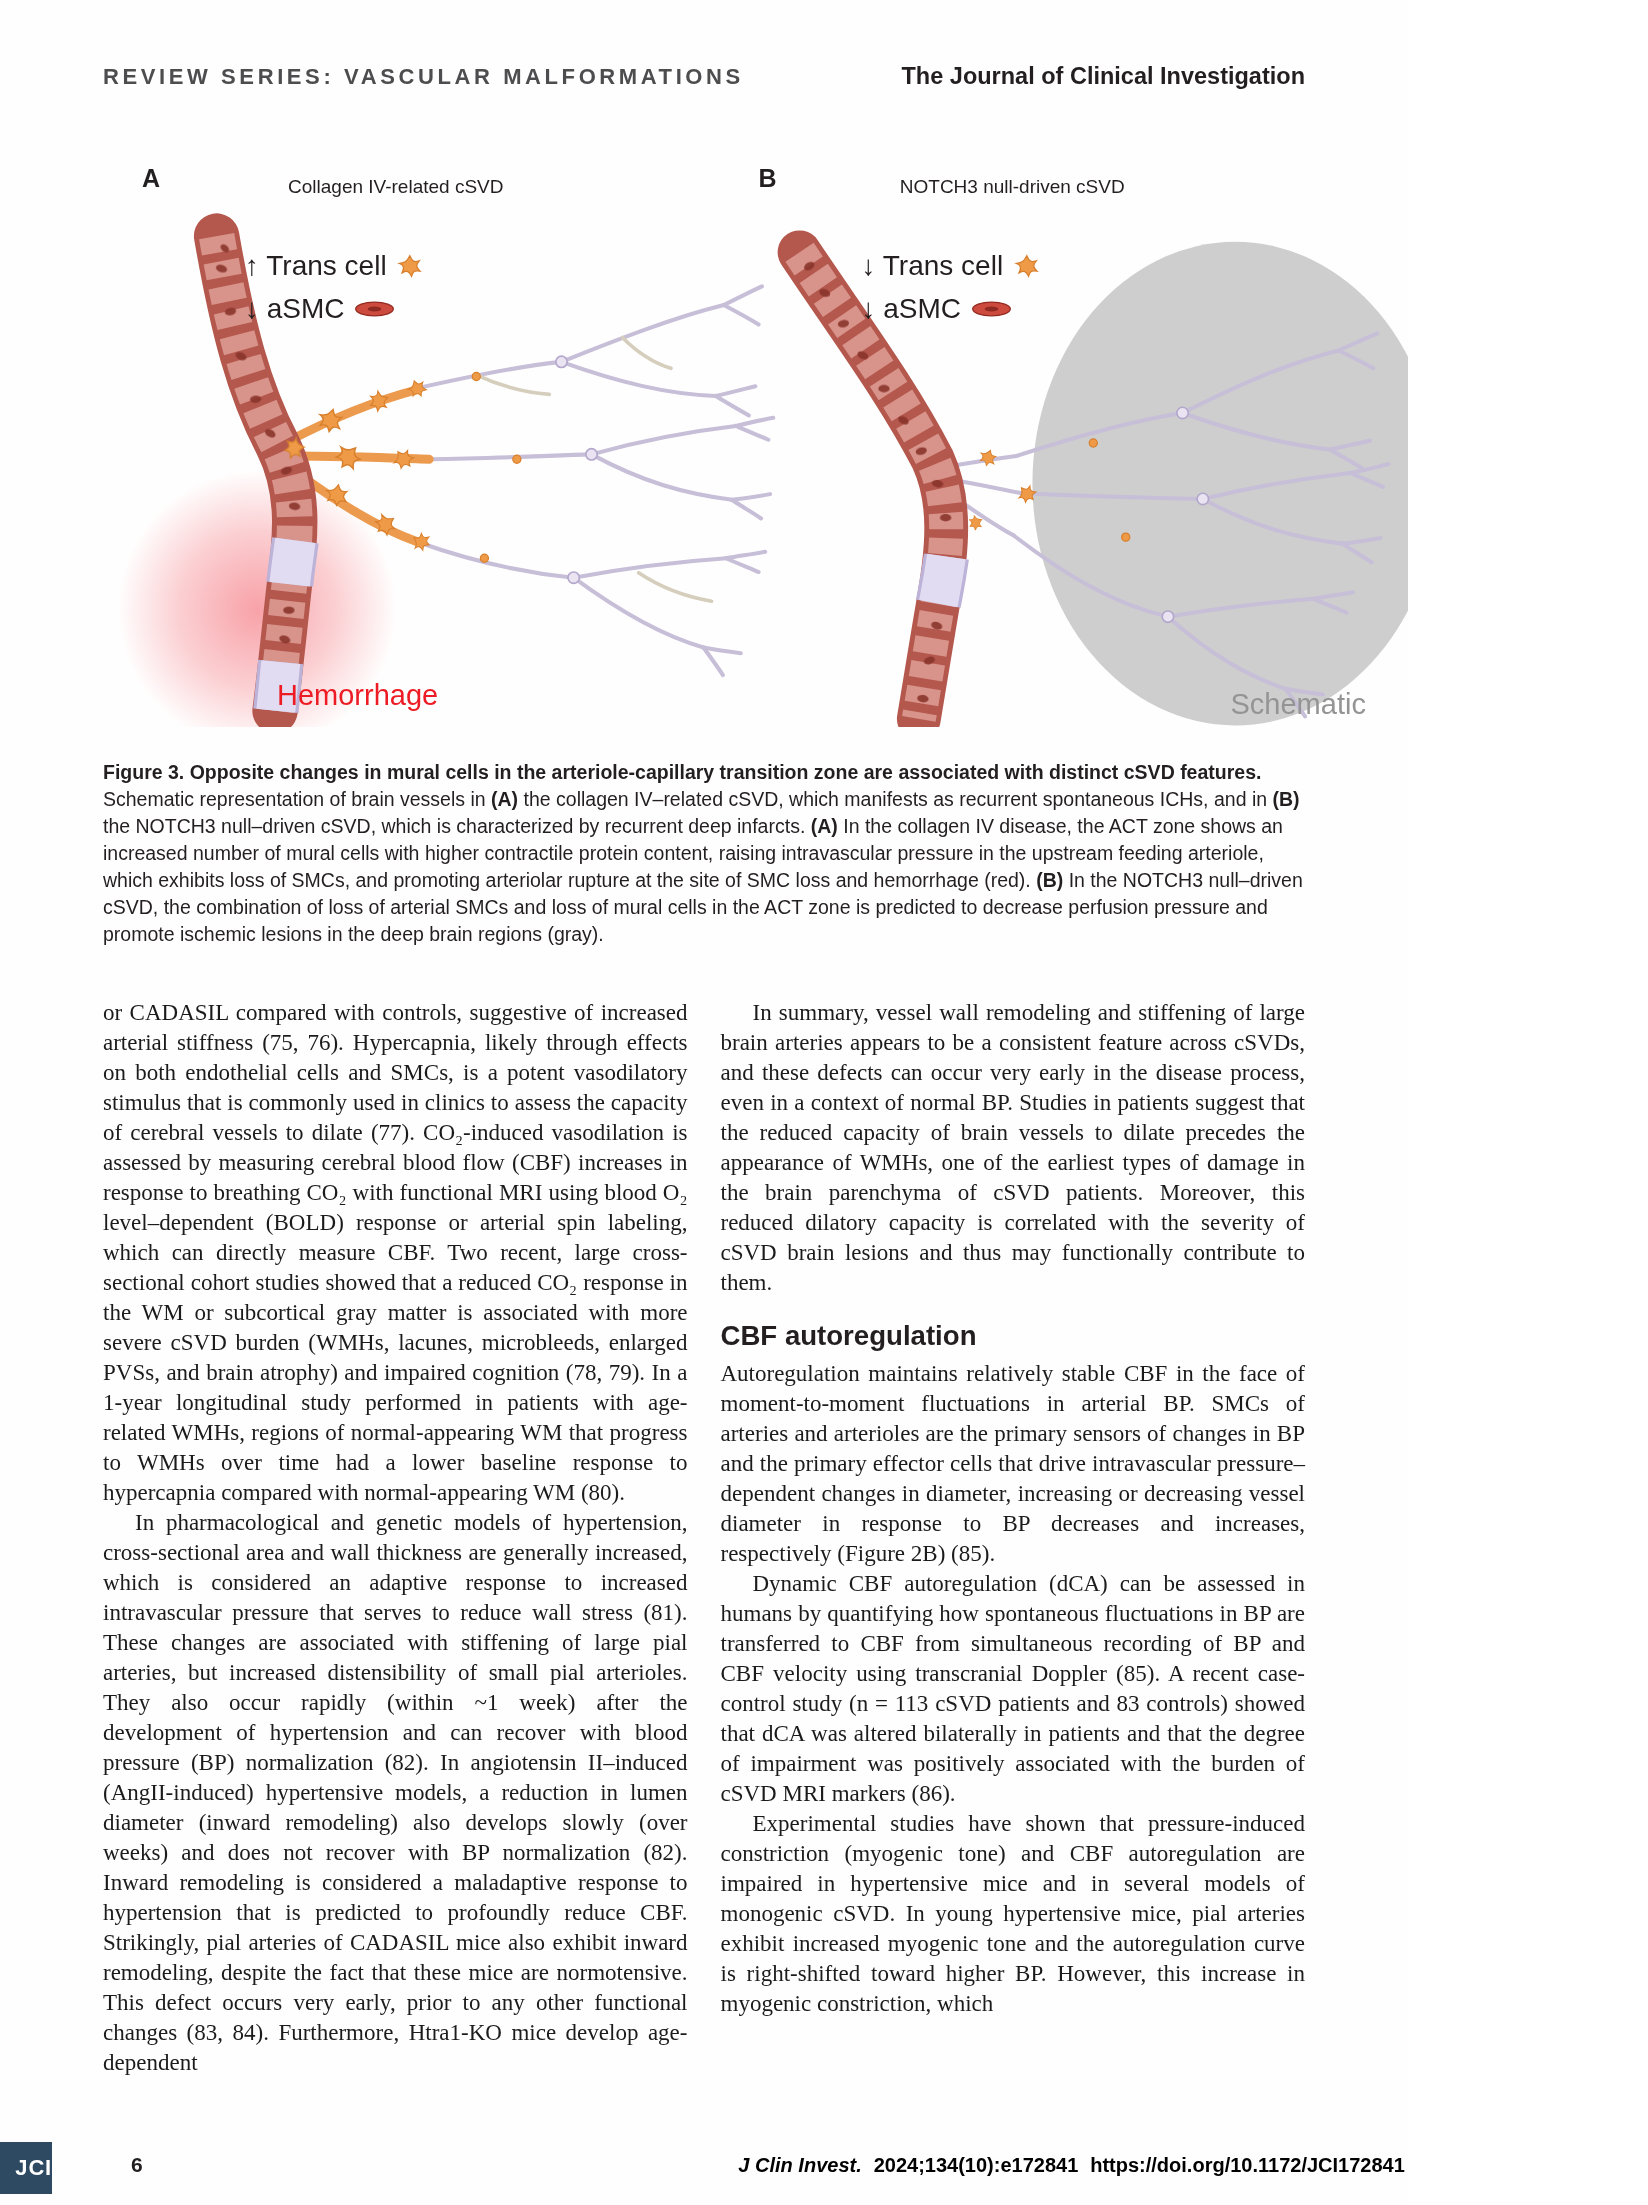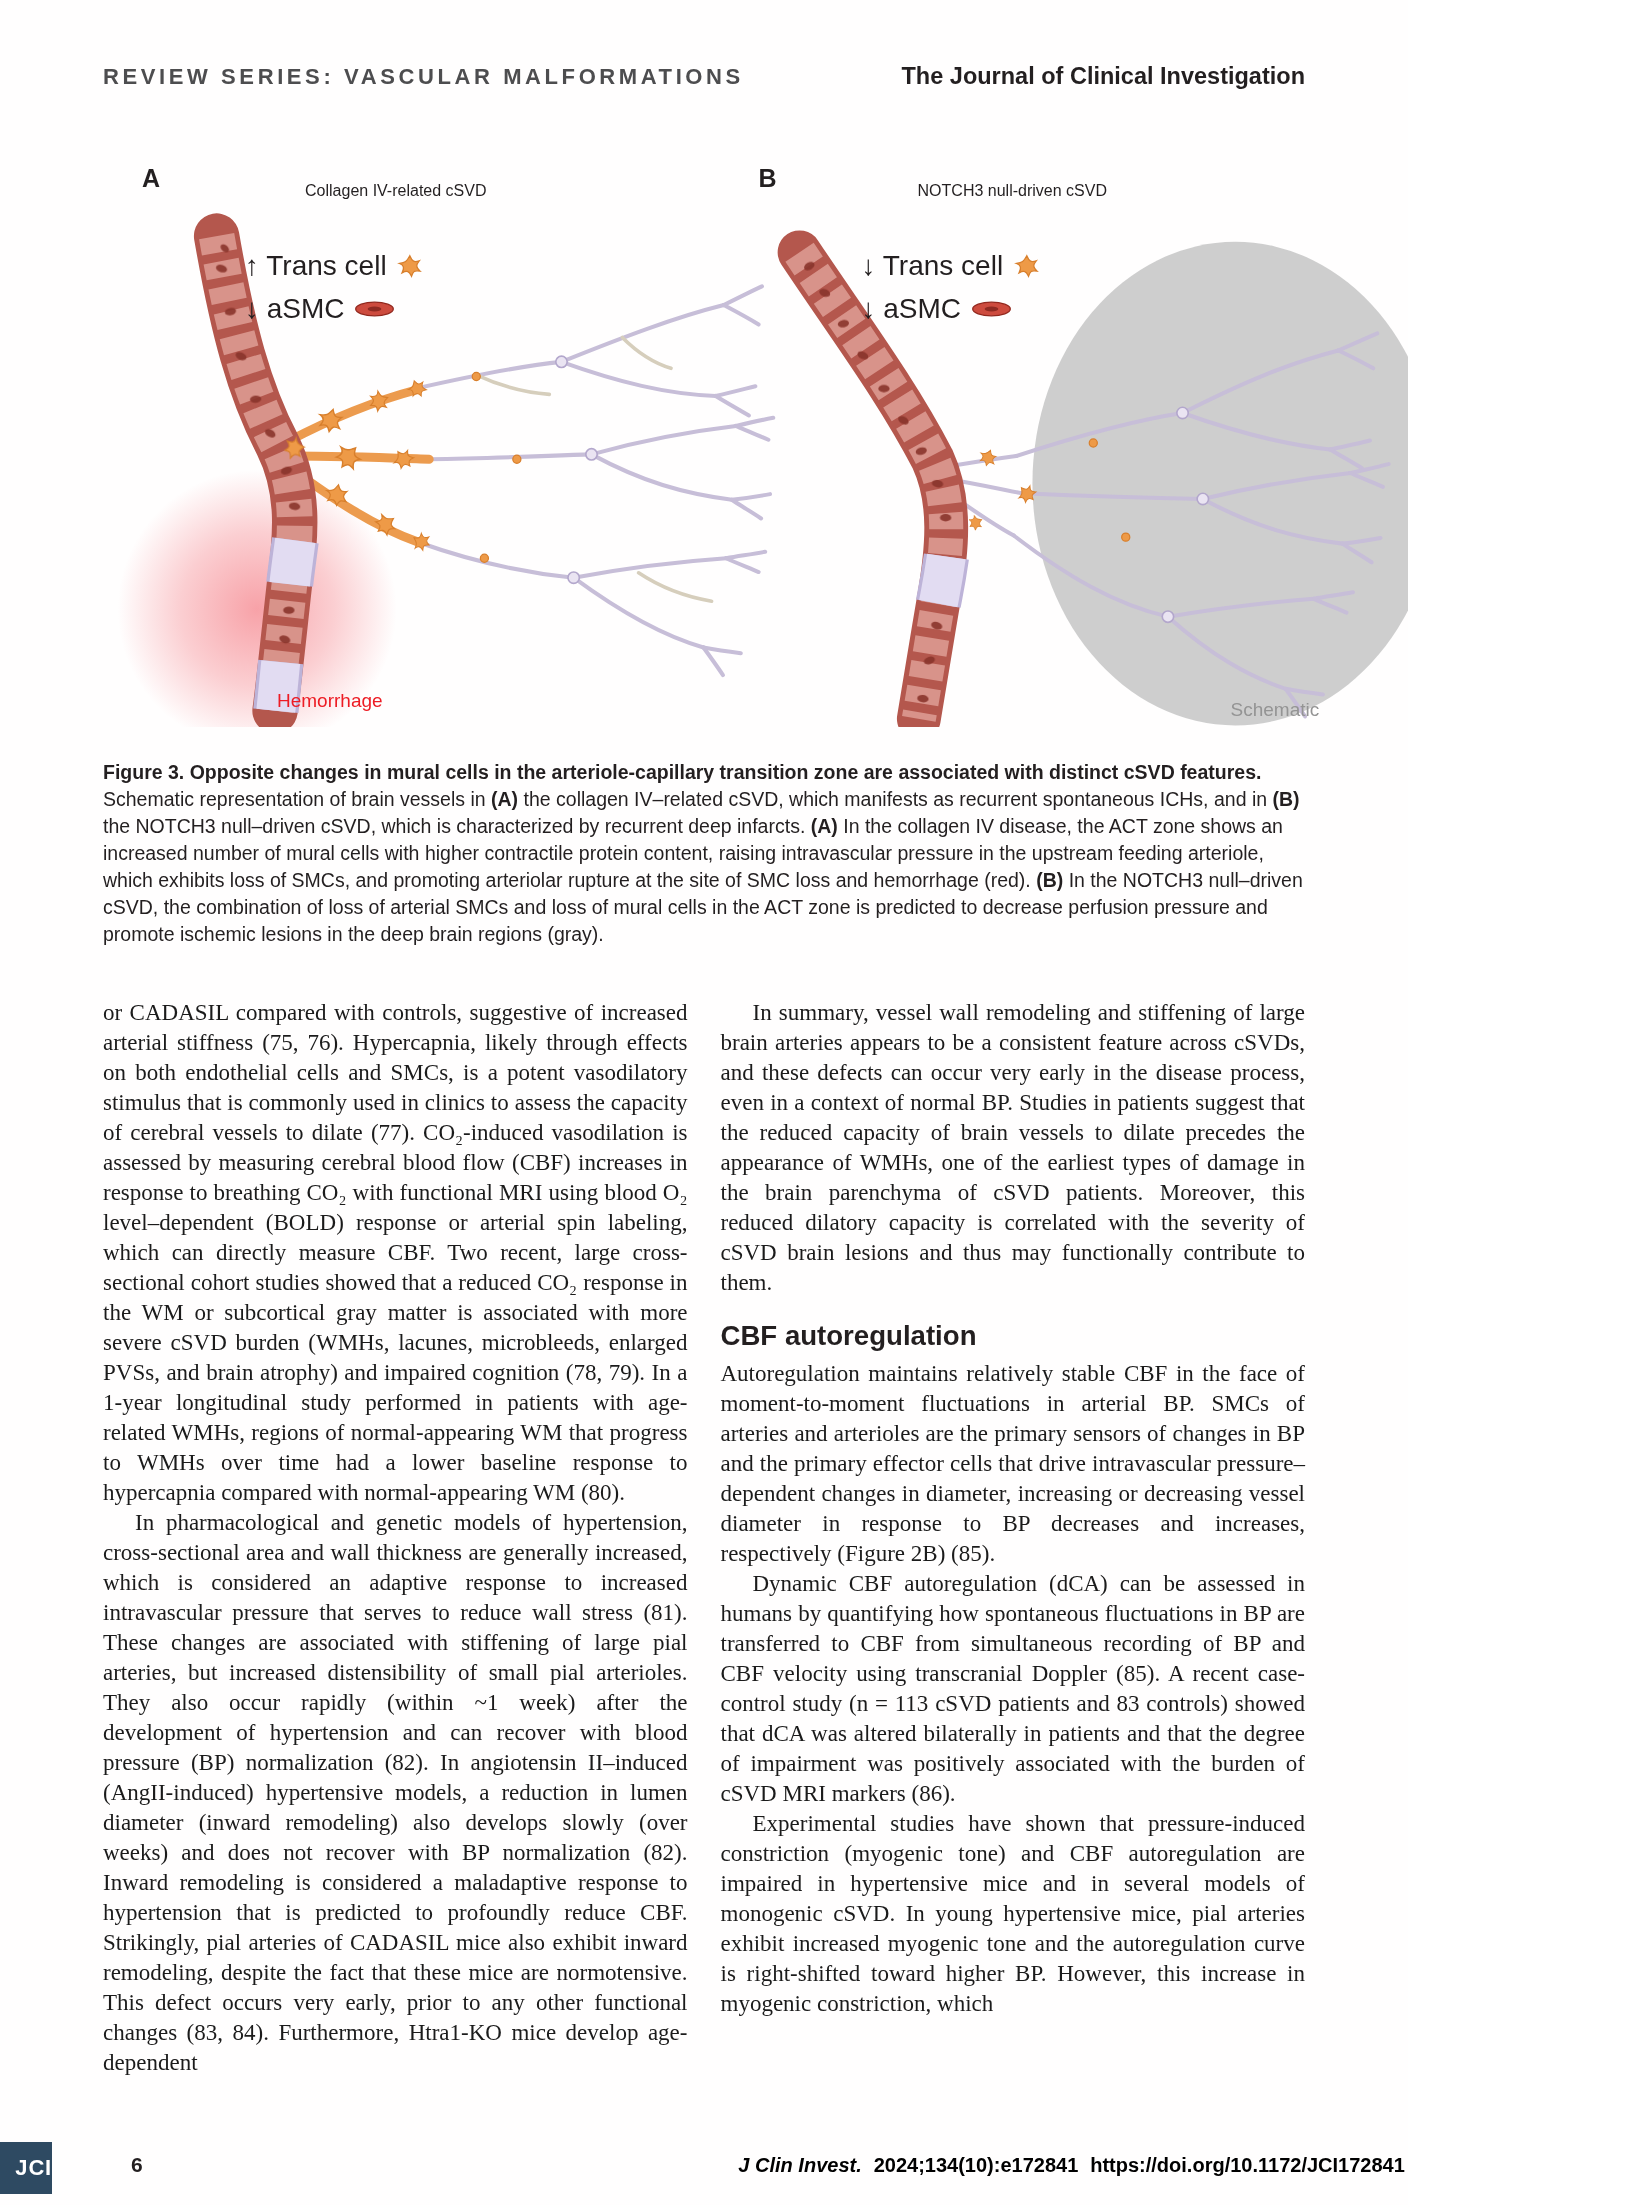--- a/index.html
+++ b/index.html
@@ -11,25 +11,25 @@
   }
   
   .pg-header { display:flex; justify-content:space-between; align-items:baseline; padding:63px 103px 0 103px; }
   .series { font-size:22px; font-weight:700; letter-spacing:3.6px; color:#4d4d4f; }
   .journal { font-size:23.5px; font-weight:700; color:#231f20; }
   
   .fig { display:block; }
   .panels { display:flex; gap:31px; margin:69px 103px 0 103px; }
   .panel { position:relative; width:706px; height:568px; }
   .plabel { position:absolute; left:39px; top:4.9px; font-size:25px; font-weight:700; color:#231f20; }
-  .ptitle { position:absolute; left:0; right:0; top:23px; text-align:center; font-size:16px; color:#231f20; }
+  .ptitle { position:absolute; left:0; right:0; top:17px; text-align:center; font-size:19px; color:#231f20; }
   .legend { position:absolute; left:142px; top:91px; display:flex; flex-direction:column; gap:11.4px; font-size:28px; color:#231f20; z-index:3; }
   .legrow { display:flex; align-items:center; gap:9.7px; }
   .art { position:absolute; left:0; top:0; width:706px; height:568px; }
-  .annot { position:absolute; font-size:19px; z-index:3; }
+  .annot { position:absolute; font-size:29px; z-index:3; }
   .annot.hem { left:174px; bottom:14.6px; color:#ed1c24; }
   .annot.isc { left:511px; bottom:6.5px; color:#949494; }
   
   .caption { display:block; margin:32px 103px 0 103px; font-size:19.5px; line-height:27px; color:#231f20; text-align:left; }
   .caption .run-b { font-weight:700; }
   
   .body-cols { display:flex; gap:33px; margin:50px 103px 0 103px; }
   .col { width:698px; font-family:"Liberation Serif","DejaVu Serif",serif; font-size:23px; line-height:30px; color:#1b1b1b; text-align:justify; hyphens:auto; -webkit-hyphens:auto; }
   .col p { margin:0; }
   .col p.indent { text-indent:32px; }

